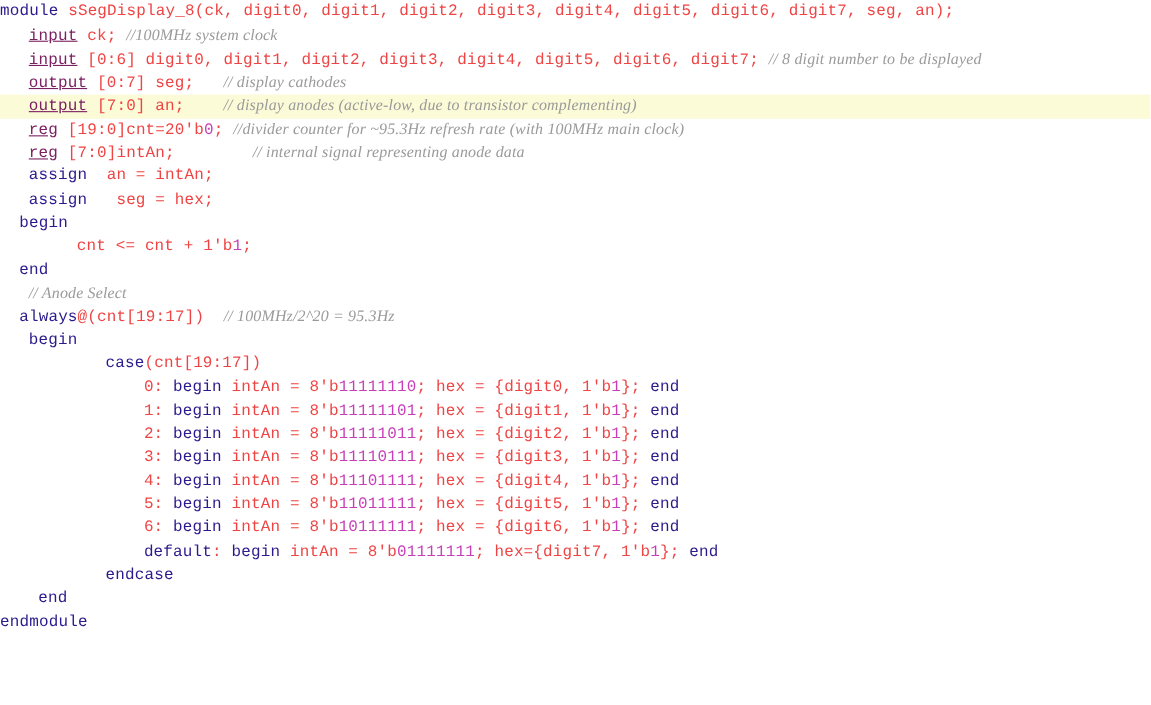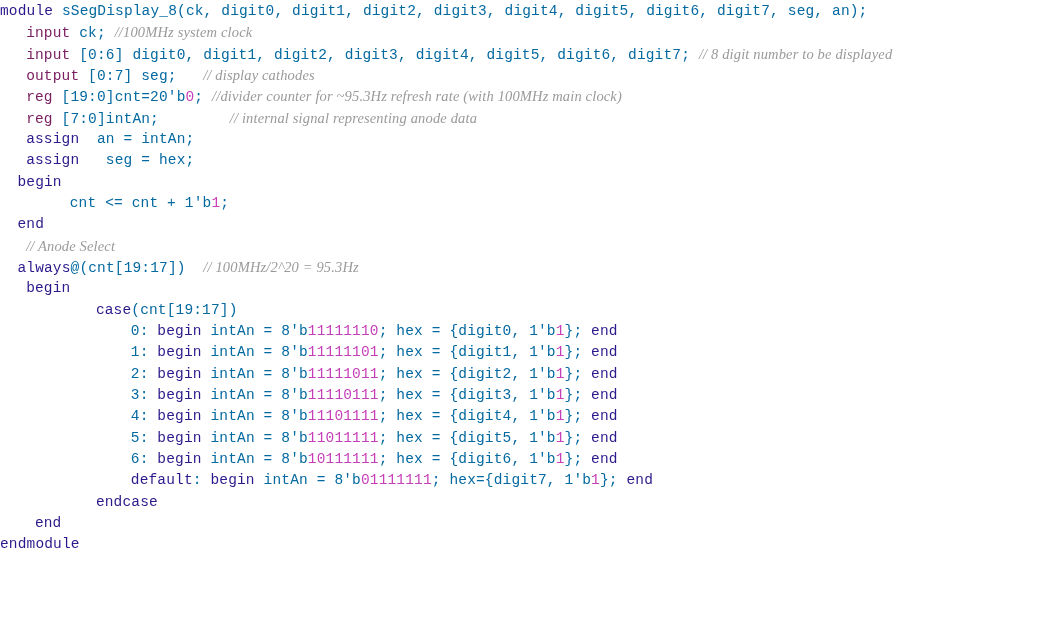--- a/index.html
+++ b/index.html
@@ -24,33 +24,34 @@
     line-height: 21.33px;
     white-space: pre;
     font-size: 14.5px;
     letter-spacing: 0.15px;
     color: #1a1a1a;
   }
   .code-line.highlight {
     background: #fbfbd8;
   }
   .tok-keyword   { color: #2a1a8c; }
-  .tok-type      { color: #7b2060; }
+  .tok-type      { color: #7b2060; text-decoration: underline; }
   .tok-comment   { color: #9a9a9a; font-style: italic; font-family: Liberation Serif, serif; }
   .tok-number    { color: #c63fb8; }
-  .tok-plain     { color: #0369a1; }
+  .tok-plain     { color: #ef4444; }
 </style>
 </head>
 <body>
 
 <div id="code-listing">
     <div class="code-line"><span style="display: inline-block; width: 0px;"></span><span class="tok-keyword">module</span><span class="tok-plain"> sSegDisplay_8(ck, digit0, digit1, digit2, digit3, digit4, digit5, digit6, digit7, seg, an);</span></div>
     <div class="code-line"><span style="display: inline-block; width: 26.16px;"></span><span class="tok-type">input</span><span class="tok-plain"> ck; </span><span class="tok-comment">//100MHz system clock</span></div>
     <div class="code-line"><span style="display: inline-block; width: 26.16px;"></span><span class="tok-type">input</span><span class="tok-plain"> [0:6] digit0, digit1, digit2, digit3, digit4, digit5, digit6, digit7; </span><span class="tok-comment">// 8 digit number to be displayed</span></div>
     <div class="code-line"><span style="display: inline-block; width: 26.16px;"></span><span class="tok-type">output</span><span class="tok-plain"> [0:7] seg;   </span><span class="tok-comment">// display cathodes</span></div>
+    <div class="code-line highlight"><span style="display: inline-block; width: 26.16px;"></span><span class="tok-type">output</span><span class="tok-plain"> [7:0] an;    </span><span class="tok-comment">// display anodes (active-low, due to transistor complementing)</span></div>
     <div class="code-line"><span style="display: inline-block; width: 26.16px;"></span><span class="tok-type">reg</span><span class="tok-plain"> [19:0]cnt=20'b</span><span class="tok-number">0</span><span class="tok-plain">; </span><span class="tok-comment">//divider counter for ~95.3Hz refresh rate (with 100MHz main clock)</span></div>
     <div class="code-line"><span style="display: inline-block; width: 26.16px;"></span><span class="tok-type">reg</span><span class="tok-plain"> [7:0]intAn;        </span><span class="tok-comment">// internal signal representing anode data</span></div>
     <div class="code-line"><span style="display: inline-block; width: 26.16px;"></span><span class="tok-keyword">assign</span><span class="tok-plain">  an = intAn;</span></div>
     <div class="code-line"><span style="display: inline-block; width: 26.16px;"></span><span class="tok-keyword">assign</span><span class="tok-plain">   seg = hex;</span></div>
     <div class="code-line"><span style="display: inline-block; width: 17.44px;"></span><span class="tok-keyword">begin</span></div>
     <div class="code-line"><span style="display: inline-block; width: 69.76px;"></span><span class="tok-plain">cnt &lt;= cnt + 1'b</span><span class="tok-number">1</span><span class="tok-plain">;</span></div>
     <div class="code-line"><span style="display: inline-block; width: 17.44px;"></span><span class="tok-keyword">end</span></div>
     <div class="code-line"><span style="display: inline-block; width: 26.16px;"></span><span class="tok-comment">// Anode Select</span></div>
     <div class="code-line"><span style="display: inline-block; width: 17.44px;"></span><span class="tok-keyword">always</span><span class="tok-plain">@(cnt[19:17])  </span><span class="tok-comment">// 100MHz/2^20 = 95.3Hz</span></div>
     <div class="code-line"><span style="display: inline-block; width: 26.16px;"></span><span class="tok-keyword">begin</span></div>

